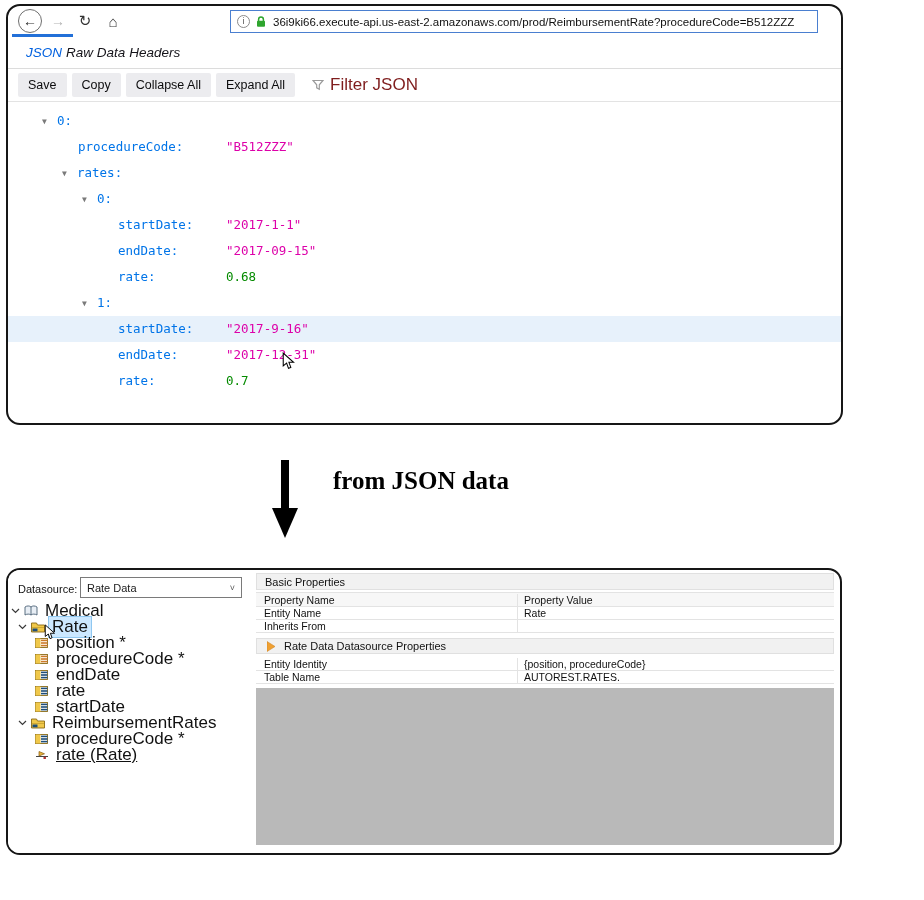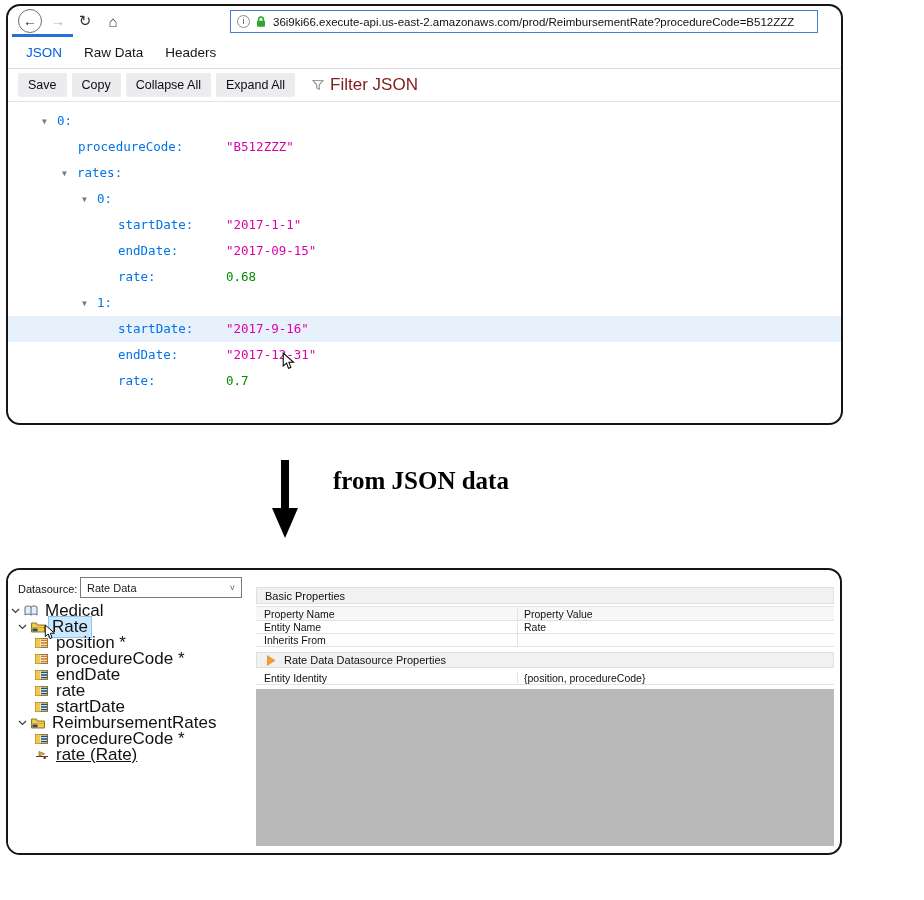--- a/index.html
+++ b/index.html
@@ -29,22 +29,23 @@
   }
   .info-badge {
     width:13px; height:13px; border:1px solid #8a8a8a; border-radius:50%;
     font-size:9px; line-height:11px; text-align:center; color:#555; margin-right:5px; flex:0 0 auto;
   }
   .lock { margin-right:6px; flex:0 0 auto; display:inline-flex; }
   .url-text { font-size:11.5px; white-space:nowrap; overflow:hidden; color:#101010; }
   .progress { position:absolute; left:4px; top:28px; width:61px; height:3px; background:#2270d8; }
 
   .tabs {
-    height:33px; display:flex; align-items:center; padding-left:18px; gap:22px;
+    height:33px; display:flex; align-items:center; padding-left:18px; gap:4px;
     border-bottom:1px solid #dcdcdc;
+    font-style:italic;
   }
   .tab { font-size:13.5px; color:#15141a; cursor:default; }
   .tab.active { color:#0060df; }
 
   .json-toolbar {
     height:33px; display:flex; align-items:center; padding-left:10px; gap:5px;
     border-bottom:1px solid #e3e3e3;
   }
   .jt-btn {
     background:#ececef; color:#0c0c0d; font-size:12.5px; padding:5px 10px; border-radius:2px;
@@ -82,21 +83,21 @@
   }
   .ds-value { flex:1; }
   .ds-chevron { font-size:9px; color:#555; }
   .tree { position:absolute; left:0; top:33px; right:0; }
   .tree-row { height:16px; display:flex; align-items:center; font-size:17px; color:#111; white-space:nowrap; }
   .t-chev { width:13px; display:inline-flex; align-items:center; flex:0 0 auto; }
   .t-icon { width:17px; display:inline-flex; align-items:center; flex:0 0 auto; }
   .t-label { padding:0 3px; border:1px solid transparent; }
   .t-label.selected { background:#cce8ff; border-color:#8fc7f0; }
 
-  .props-panel { position:absolute; left:248px; top:0; width:578px; height:254px; padding-top:17px; }
+  .props-panel { position:absolute; left:248px; top:0; width:578px; height:254px; padding-top:3px; }
   .p-bar {
     height:17px; background:#f1f1f1; border:1px solid #e0e0e0; display:flex; align-items:center;
     padding-left:8px; font-size:11px; color:#111;
   }
   .p-bar.section { margin-top:5px; height:16px; gap:8px; padding-left:10px; }
   .p-row { display:flex; border-bottom:1px solid #e3e3e3; background:#fff;align-items:center; }
   .p-row.header { background:#f7f7f7; height:15px; margin-top:2px; border-top:1px solid #e3e3e3; }
   .p-row:not(.header) { height:13px; }
   .p-cell1 { width:262px; border-right:1px solid #e3e3e3; padding-left:8px; font-size:10.5px; line-height:12px; display:flex; align-items:center; color:#111; }
   .p-cell2 { flex:1; padding-left:6px; font-size:10.5px; line-height:12px; display:flex; align-items:center; color:#111; }
@@ -332,20 +333,24 @@
           <svg width="9" height="11" viewBox="0 0 9 11">
             <polygon points="0,0.5 8,5.5 0,10.5" fill="#f0a030" stroke="#d2882a" stroke-width="0.6"></polygon>
           </svg>
           <span>Rate Data Datasource Properties</span>
         </div>
         <div class="p-gap"></div>
         <div class="p-row">
           <div class="p-cell1">Entity Identity</div>
           <div class="p-cell2">{position, procedureCode}</div>
         </div>
+        <div class="p-row">
+          <div class="p-cell1">Table Name</div>
+          <div class="p-cell2">AUTOREST.RATES.</div>
+        </div>
         <div class="gray-fill"></div>
       </div>
   </div>
 
   <svg class="cursor" style="left:44px; top:624px;" width="12" height="17" viewBox="0 0 12 18">
     <polygon points="1,1 1,13.2 4.2,10.6 6,15.5 8.2,14.6 6.4,9.8 10.8,9.8" fill="#ffffff" stroke="#000000" stroke-width="1"></polygon>
   </svg>
 
 </div>
 

